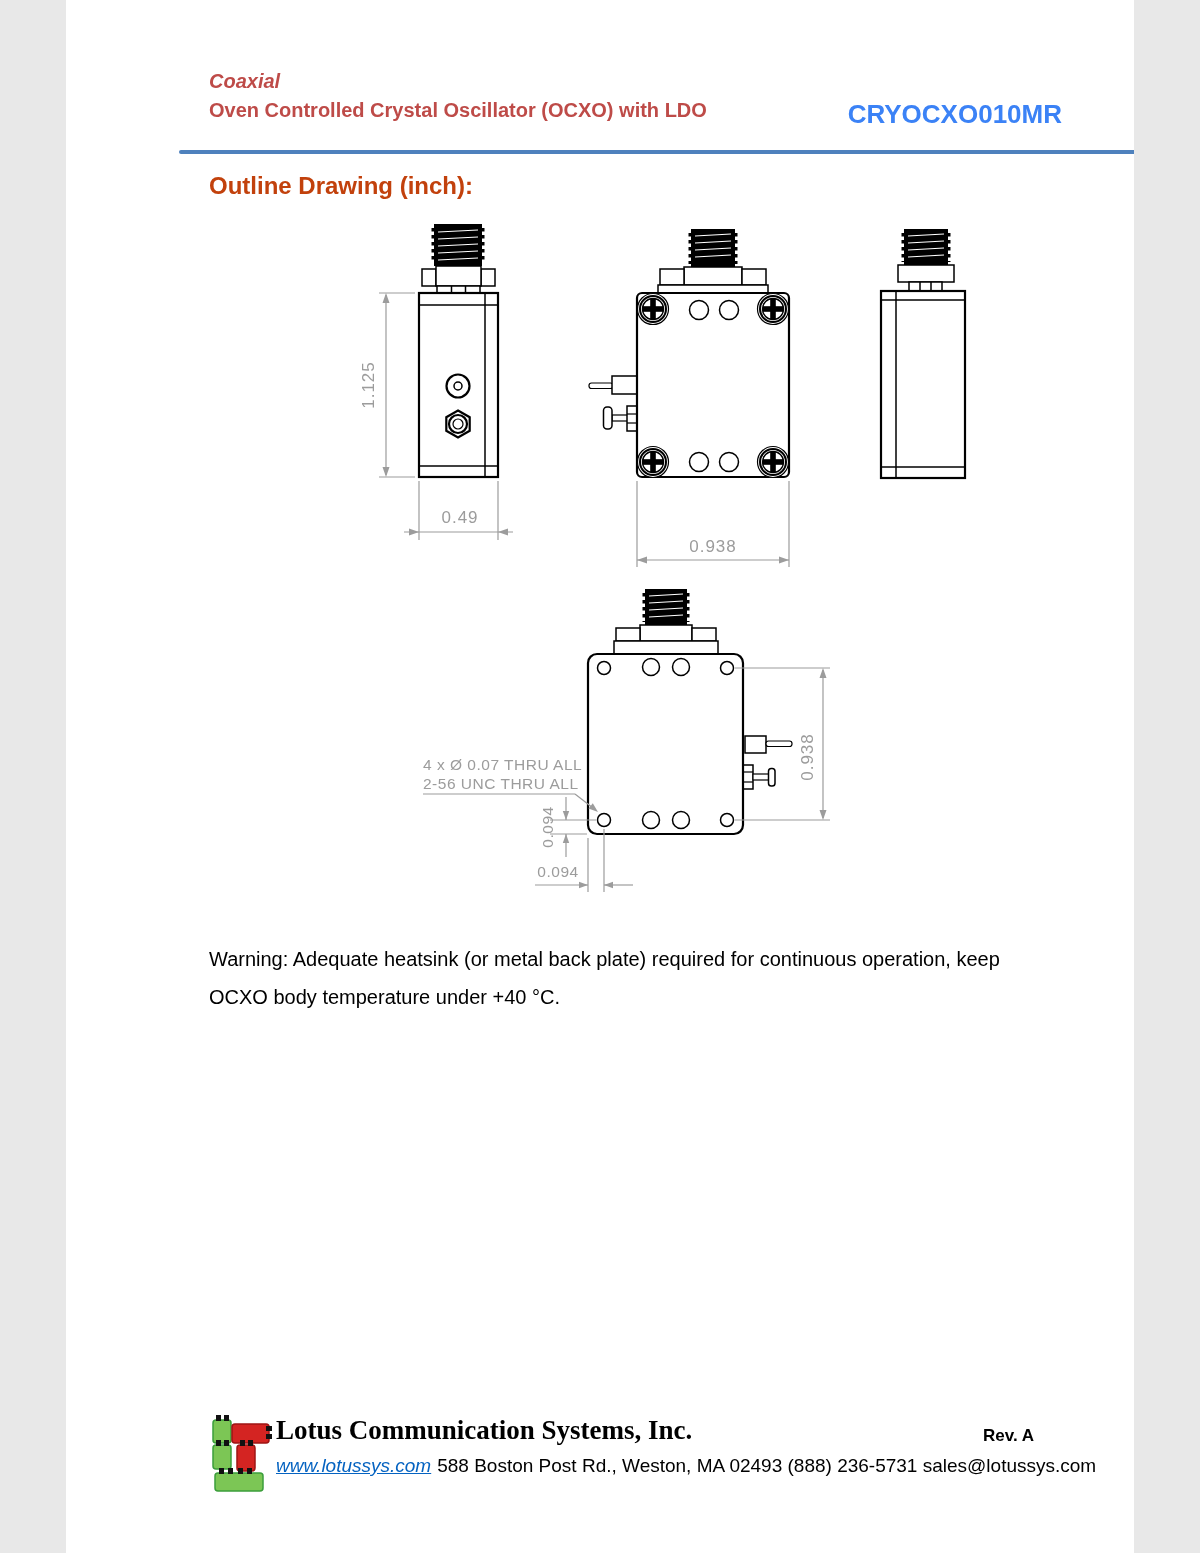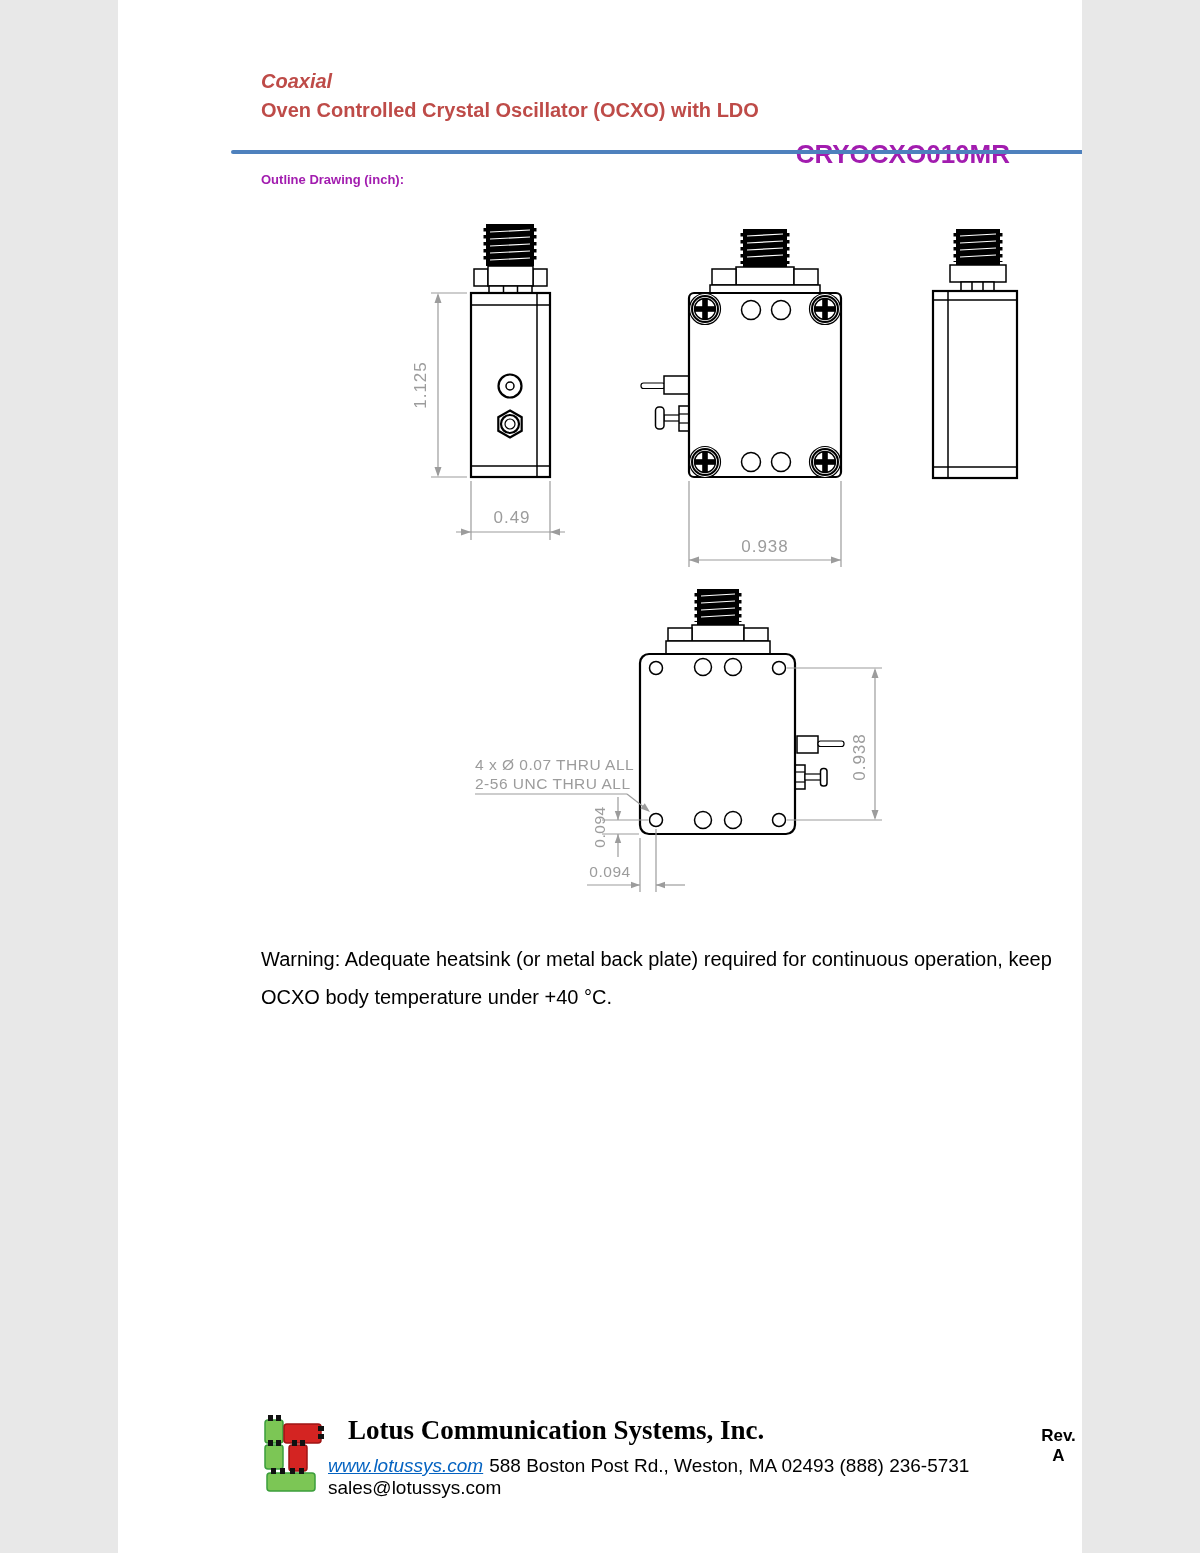--- a/index.html
+++ b/index.html
@@ -1,41 +1,41 @@
 <!DOCTYPE html>
 <html><head>
 <meta charset="utf-8">
 <style>
   html,body{margin:0;padding:0;background:#e8e8e8;}
-  .page{position:relative;width:964px;height:1553px;background:#ffffff;margin:0 auto;
-        font-family:"Liberation Sans",sans-serif;overflow:hidden;}
+  .page{position:relative;width:1060px;height:1553px;background:#ffffff;margin:0 auto;
+        font-family:"Liberation Sans",sans-serif;overflow:hidden;padding-left:8px;}
   
   .eyebrow{position:absolute;left:143px;top:70px;font-size:20px;font-weight:bold;
            font-style:italic;color:#BE4B48;}
   .doc-title{position:absolute;left:143px;top:99px;font-size:20px;font-weight:bold;color:#BE4B48;}
-  .part-number{position:absolute;top:99px;right:72px;font-size:26px;font-weight:bold;color:#a21caf;margin-top:40px;}
+  .part-number{position:absolute;top:99px;right:72px;font-size:26px;font-weight:bold;color:#3b82f6;}
   .rule{position:absolute;left:113px;top:150px;width:1023px;height:4px;background:#4E81BD;border-radius:2px;}
-  .outline-heading{position:absolute;left:143px;top:172px;font-size:13px;font-weight:bold;color:#a21caf;}
+  .outline-heading{position:absolute;left:143px;top:172px;font-size:24px;font-weight:bold;color:#c2410c;}
   
   svg.drawing{position:absolute;left:0;top:0;width:1200px;height:950px;}
   svg .body{fill:#ffffff;stroke:#000;stroke-width:2.2;}
   svg .ln{stroke:#000;fill:none;}
   svg .w2{stroke-width:2.2;} svg .w15{stroke-width:1.5;} svg .w12{stroke-width:1.2;}
   svg .dim{stroke:#9C9C9C;stroke-width:1.2;fill:none;}
   svg .dimf{fill:#9C9C9C;stroke:none;}
   svg text{font-family:"Liberation Sans",sans-serif;}
   svg .dimt{fill:#9C9C9C;font-size:17px;letter-spacing:1px;}
   svg .ann{fill:#9C9C9C;font-size:15.5px;letter-spacing:.5px;}
   
   .warning{position:absolute;left:143px;top:920px;width:940px;font-size:20px;font-weight:normal;
            line-height:38px;color:#000;}
   
   .footer-logo{position:absolute;left:138px;top:1407px;}
   .company{position:absolute;left:210px;top:1415px;font-family:"Liberation Serif",serif;
-           font-size:27px;font-weight:bold;color:#000;margin-left:20px;}
+           font-size:27px;font-weight:bold;color:#000;}
   .rev{position:absolute;left:917px;top:1426px;font-size:17px;font-weight:bold;color:#000;text-align:center;}
   .addrline{position:absolute;left:210px;top:1455px;font-size:19px;color:#000;}
   .addrline a{color:#0563C1;text-decoration:underline;margin-right:6px;cursor:pointer;font-style:italic;}
 </style>
 </head>
 <body>
 
 <div class="page">
 
   <div class="eyebrow">Coaxial</div>

